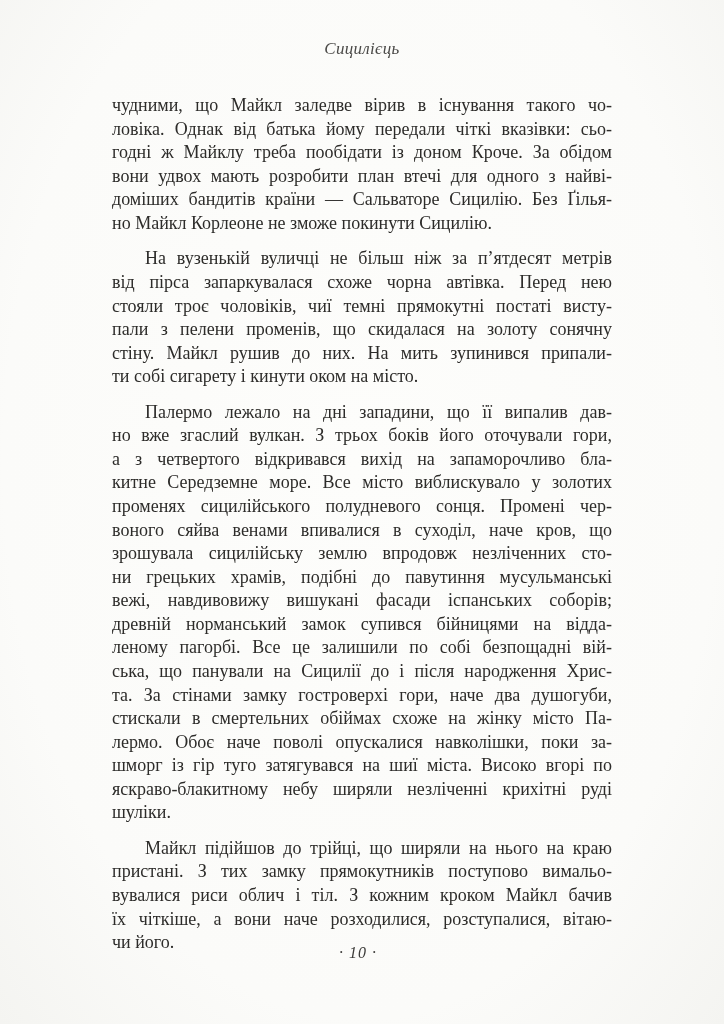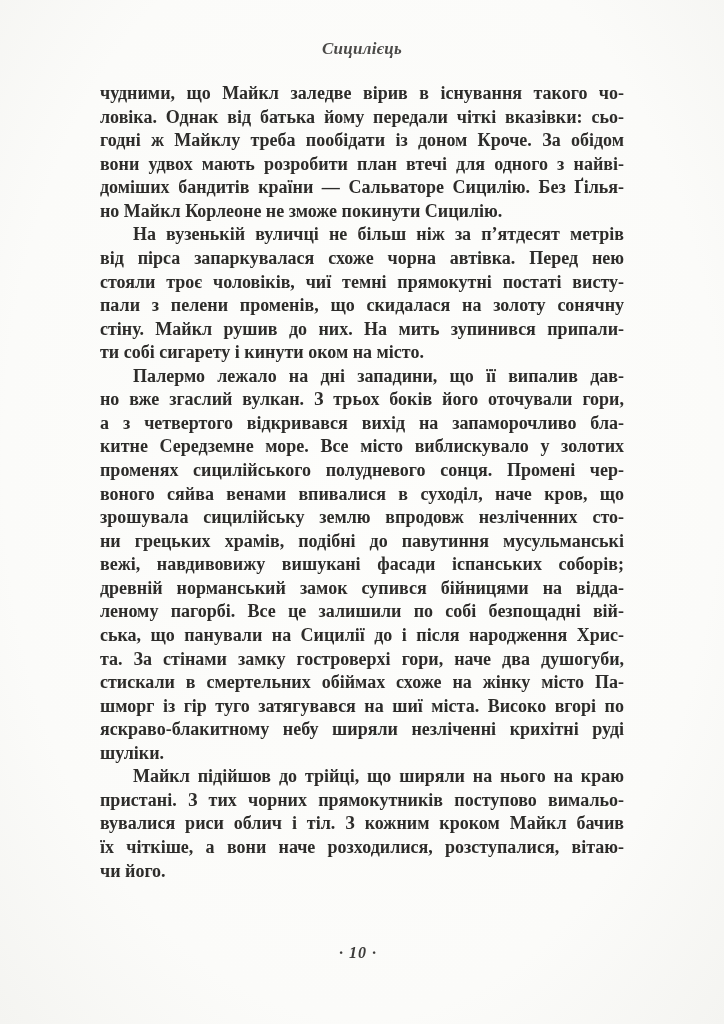--- a/index.html
+++ b/index.html
@@ -11,21 +11,20 @@
     height: 1024px;
     overflow: hidden;
     font-family: "Liberation Serif", "DejaVu Serif", serif;
   }
   .page {
     position: relative;
     width: 724px;
     height: 1024px;
     background: #fbfbf9;
     background-image: radial-gradient(ellipse at 50% 45%, #fdfdfb 0%, #fbfbf9 70%, #f4f4f1 100%);
-    font-weight: bold;
   }
   .running-head {
     position: absolute;
     top: 39px;
     left: 100px;
     width: 524px;
     text-align: center;
     font-style: italic;
     font-size: 17px;
     letter-spacing: 0.3px;
@@ -33,21 +32,21 @@
   }
   .body-text {
     position: absolute;
     top: 82px;
     left: 100px;
     width: 524px;
     font-size: 18px;
     color: #2d2c2a;
   }
   .paragraph {
-    margin: 0;
+    margin: 12px;
   }
   .line {
     height: 23.57px;
     line-height: 23.57px;
     text-align: justify;
     text-align-last: justify;
     white-space: nowrap;
     overflow: visible;
   }
   .line.last {
@@ -100,27 +99,28 @@
         <div class="line">променях сицилійського полудневого сонця. Промені чер-</div>
         <div class="line">воного сяйва венами впивалися в суходіл, наче кров, що</div>
         <div class="line">зрошувала сицилійську землю впродовж незліченних сто-</div>
         <div class="line">ни грецьких храмів, подібні до павутиння мусульманські</div>
         <div class="line">вежі, навдивовижу вишукані фасади іспанських соборів;</div>
         <div class="line">древній норманський замок супився бійницями на відда-</div>
         <div class="line">леному пагорбі. Все це залишили по собі безпощадні вій-</div>
         <div class="line">ська, що панували на Сицилії до і після народження Хрис-</div>
         <div class="line">та. За стінами замку гостроверхі гори, наче два душогуби,</div>
         <div class="line">стискали в смертельних обіймах схоже на жінку місто Па-</div>
+        <div class="line">лермо. Обоє наче поволі опускалися навколішки, поки за-</div>
         <div class="line">шморг із гір туго затягувався на шиї міста. Високо вгорі по</div>
         <div class="line">яскраво-блакитному небу ширяли незліченні крихітні руді</div>
         <div class="line last">шуліки.</div>
       </div>
       <div class="paragraph">
         <div class="line indent">Майкл підійшов до трійці, що ширяли на нього на краю</div>
-        <div class="line">пристані. З тих чорних прямокутників поступово вимальо-</div>
+        <div class="line">пристані. З тих замку прямокутників поступово вимальо-</div>
         <div class="line">вувалися риси облич і тіл. З кожним кроком Майкл бачив</div>
         <div class="line">їх чіткіше, а вони наче розходилися, розступалися, вітаю-</div>
         <div class="line last">чи його.</div>
       </div>
     </div>
 
   <div class="folio">· 10 ·</div>
 </div>
 
 </body></html>

